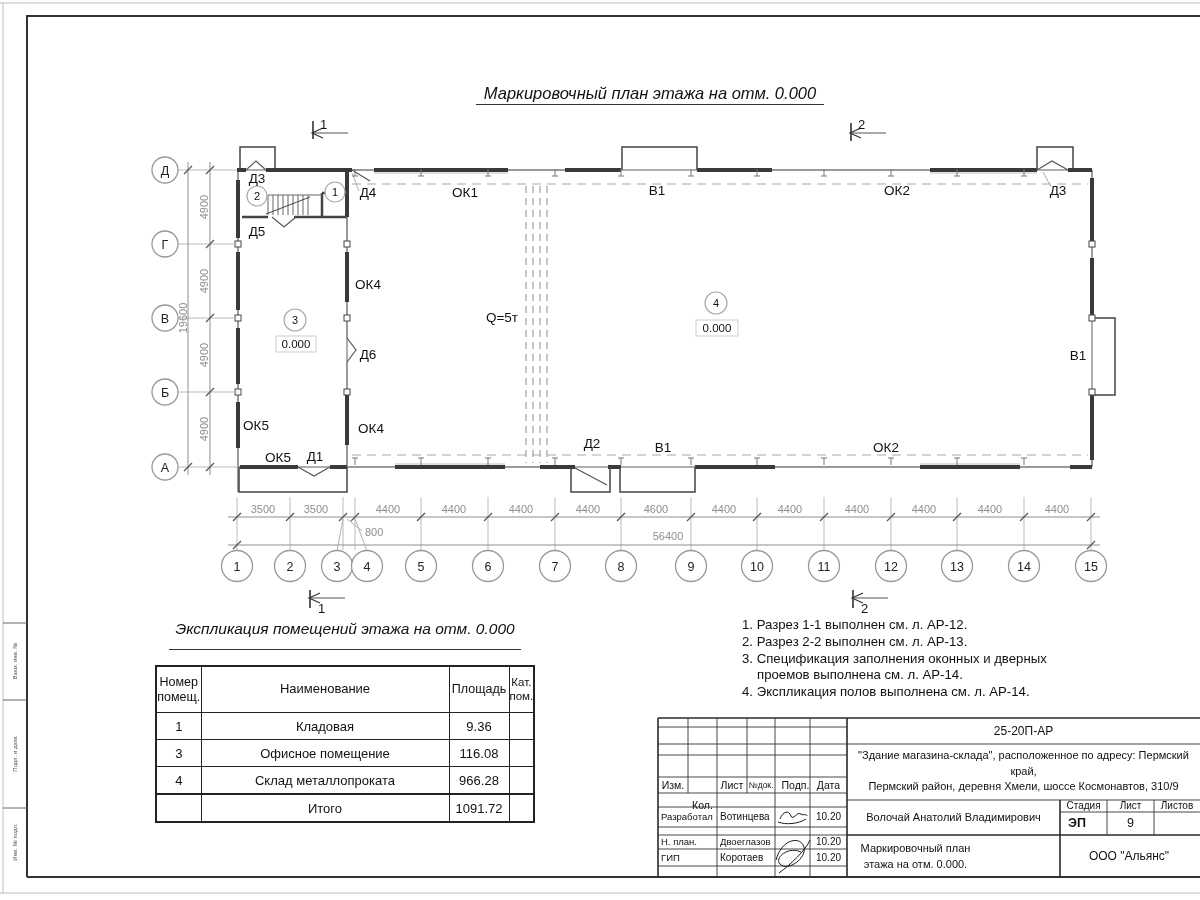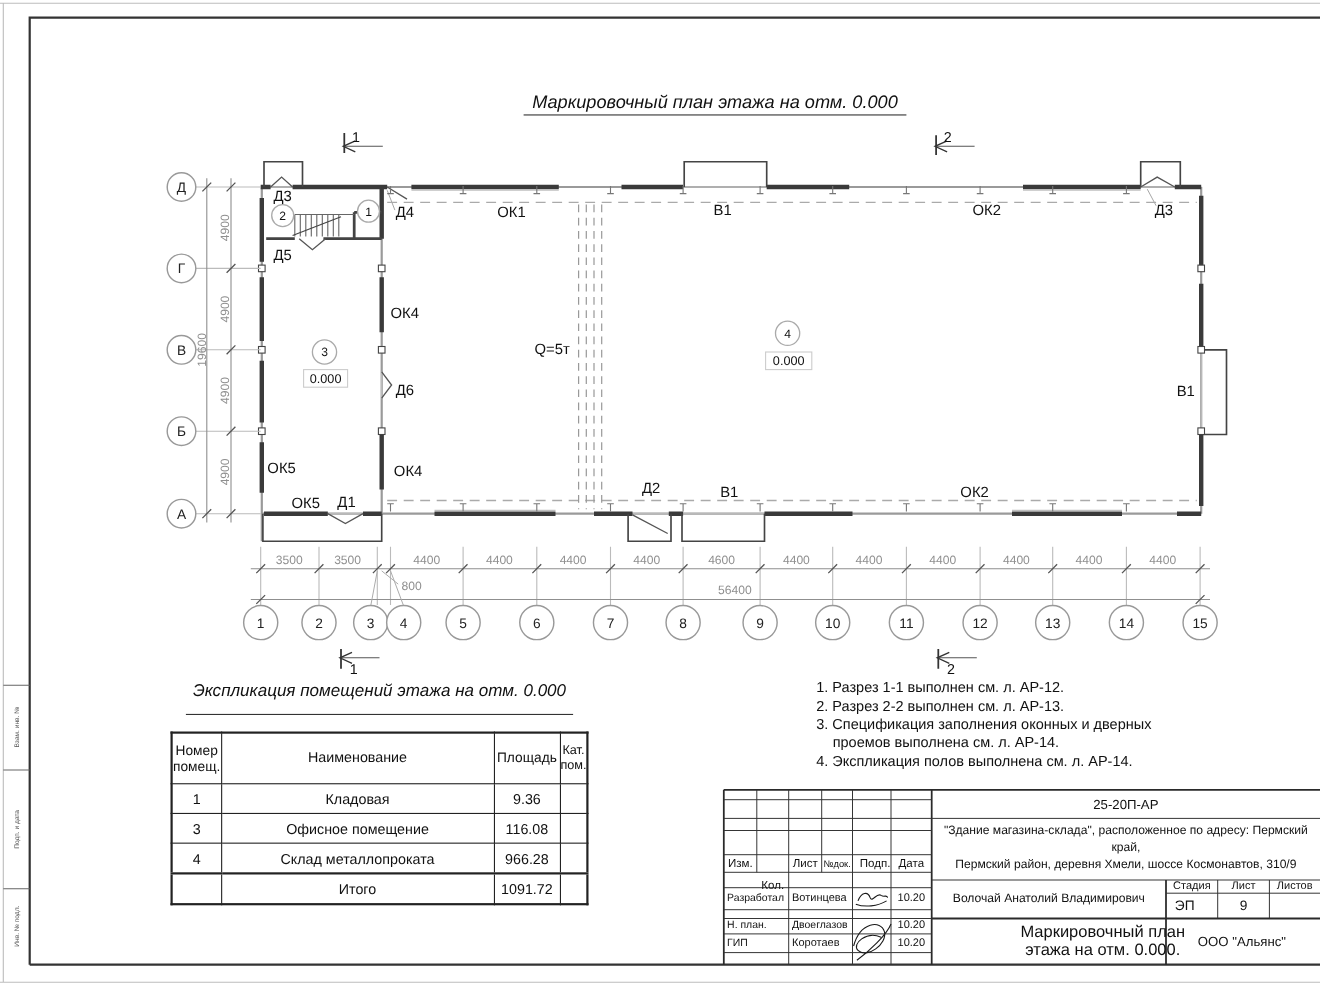--- a/index.html
+++ b/index.html
@@ -317,23 +317,23 @@
   <div class="tb c" style="left:811px;top:835px;width:35px;height:14px;line-height:14px;font-size:10px;">10.20</div>
   <div class="tb" style="left:661px;top:849px;width:56px;height:17px;line-height:17px;font-size:9.5px;">ГИП</div>
   <div class="tb" style="left:720px;top:849px;width:54px;height:17px;line-height:17px;font-size:10px;">Коротаев</div>
   <div class="tb c" style="left:811px;top:849px;width:35px;height:17px;line-height:17px;font-size:10px;">10.20</div>
 
   <div class="tb c" style="left:848px;top:800px;width:211px;height:35px;line-height:35px;font-size:11px;">Волочай Анатолий Владимирович</div>
 
   <div class="tb c" style="left:1060px;top:800px;width:47px;height:12px;line-height:12px;font-size:10px;">Стадия</div>
   <div class="tb c" style="left:1107px;top:800px;width:47px;height:12px;line-height:12px;font-size:10px;">Лист</div>
   <div class="tb c" style="left:1154px;top:800px;width:46px;height:12px;line-height:12px;font-size:10px;">Листов</div>
-  <div class="tb c" style="left:1060px;top:812px;width:34px;height:23px;line-height:23px;font-size:12.5px;">ЭП</div>
+  <div class="tb c" style="left:1060px;top:812px;width:34px;height:23px;line-height:23px;font-size:12.5px;font-weight:bold;">ЭП</div>
   <div class="tb c" style="left:1107px;top:812px;width:47px;height:23px;line-height:23px;font-size:12.5px;">9</div>
   <div class="tb c" style="left:1154px;top:812px;width:46px;height:23px;line-height:23px;font-size:12.5px;"></div>
 
-  <div class="tb c" style="left:852px;top:840px;width:211px;font-size:15px;line-height:16px;padding-left:45px;">
+  <div class="tb c" style="left:810px;top:840px;width:211px;font-size:11px;line-height:16px;">
     <div>Маркировочный план</div>
     <div>этажа на отм. 0.000.</div>
   </div>
   <div class="tb c" style="left:1060px;top:835px;width:138px;height:42px;line-height:42px;font-size:12px;">ООО "Альянс"</div>
 
 </div>
 
 </body></html>

